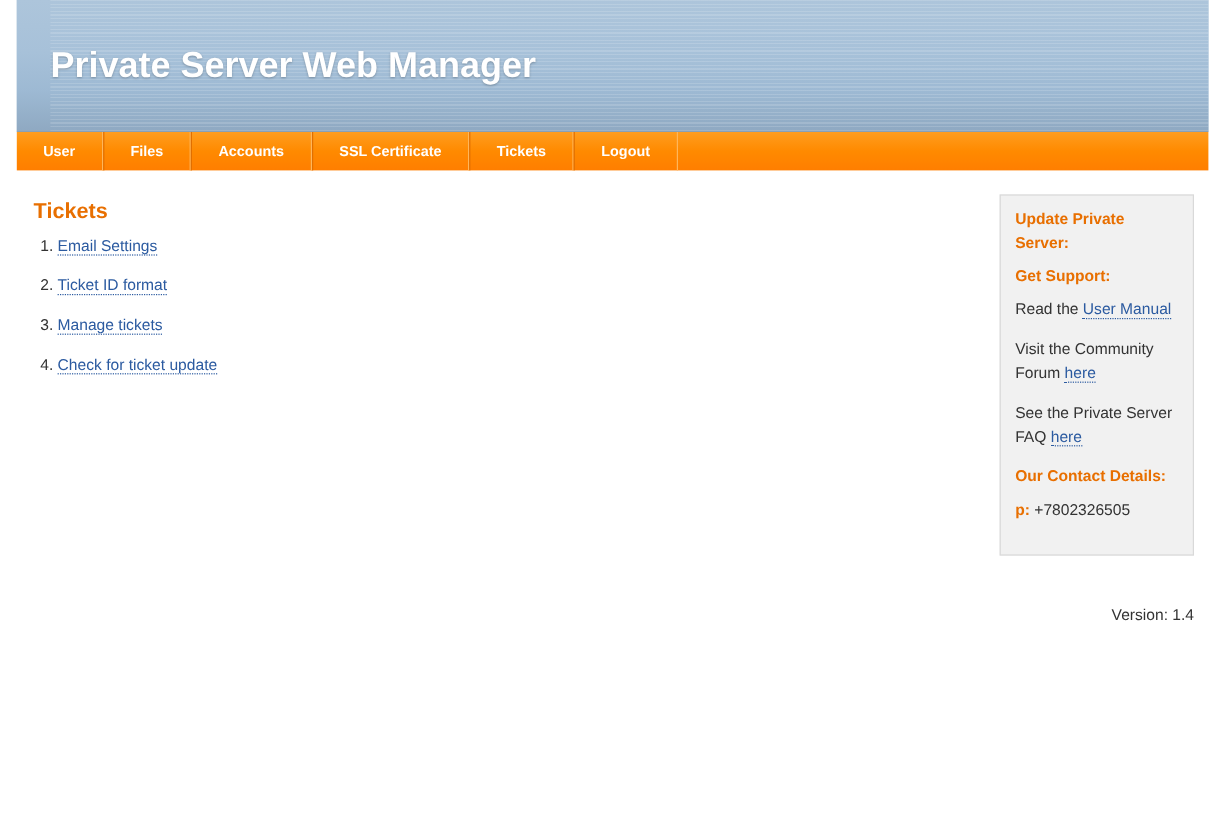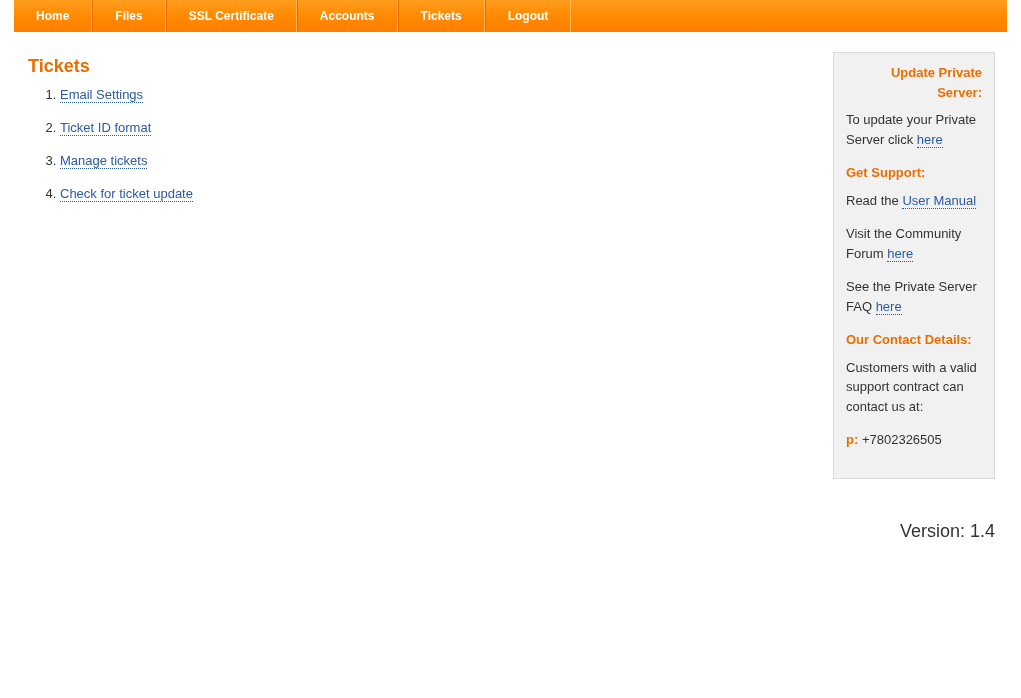--- a/index.html
+++ b/index.html
@@ -68,107 +68,108 @@
     margin:4px 0 10px 0;
     color:#e86f00;
     font-size:18px;
     font-weight:bold;
   }
   ol.ticket-list {
     margin:0;
     padding-left: 20px;
   }
   ol.ticket-list li {
-    margin: 10px 0 18px 12px;
+    margin: 10px 0 18px 0;
   }
   ol.ticket-list a, .ps-link, .footer a {
     color:#2b5aa0;
     text-decoration:none;
     border-bottom:1px dotted #2b5aa0;
   }
   .sidebar {
     width: 162px;
     background:#f1f1f1;
     border:1px solid #d9d9d9;
     padding:10px 12px 14px 12px;
     font-size:13px;
     line-height:1.5;
   }
   .sidebar h3 {
     color:#e86f00;
     font-size:13px;
     font-weight:bold;
     margin:6px 0 8px 0;
   }
-  .sidebar h3.first { margin-top:0;text-align:right; }
+  .sidebar h3.first { margin-top:0; }
   .sidebar p { margin:6px 0 14px 0; }
   .contact-label { color:#e86f00; font-weight:bold; }
   .version {
     text-align:right;
     padding:12px 12px 0 0;
-    font-size:18px;
+    font-size:13px;
   }
   .stripe-bg {
     
     background-image: repeating-linear-gradient(
       to bottom,
       rgba(255,255,255,0.15) 0px,
       rgba(255,255,255,0.15) 1px,
       transparent 1px,
       transparent 3px
     );
     width:100%; height:100%;
     display:flex; align-items:center;
   }
 </style>
 </head>
 <body>
 
 <div class="page">
 
+  <div class="header">
+    <div class="stripe-bg">
+      <h1>Private Server Web Manager</h1>
+    </div>
+  </div>
 
   <div class="nav">
-    <a href="#">Home</a>
+    <a href="#">User</a>
     <a href="#">Files</a>
+    <a href="#">Accounts</a>
     <a href="#">SSL Certificate</a>
-    <a href="#">Accounts</a>
     <a href="#">Tickets</a>
     <a href="#">Logout</a>
   </div>
 
   <div class="content">
     <div class="main">
       <h2>Tickets</h2>
       <ol class="ticket-list">
         <li><a href="#">Email Settings</a></li>
         <li><a href="#">Ticket ID format</a></li>
         <li><a href="#">Manage tickets</a></li>
         <li><a href="#">Check for ticket update</a></li>
       </ol>
     </div>
 
     <div class="sidebar">
       <h3 class="first">Update Private Server:</h3>
-      <p>
-        <span>To update your Private Server click </span><a href="#" class="ps-link">here</a>
-      </p>
 
       <h3>Get Support:</h3>
       <p>
         <span>Read the </span><a href="#" class="ps-link">User Manual</a>
       </p>
       <p>
         <span>Visit the Community Forum </span><a href="#" class="ps-link">here</a>
       </p>
       <p>
         <span>See the Private Server FAQ </span><a href="#" class="ps-link">here</a>
       </p>
 
       <h3>Our Contact Details:</h3>
-      <p>Customers with a valid support contract can contact us at:</p>
       <p>
         <span class="contact-label">p:</span><span> +7802326505</span>
       </p>
     </div>
   </div>
 
   <div class="version">Version: 1.4</div>
 </div>
 
 </body></html>

